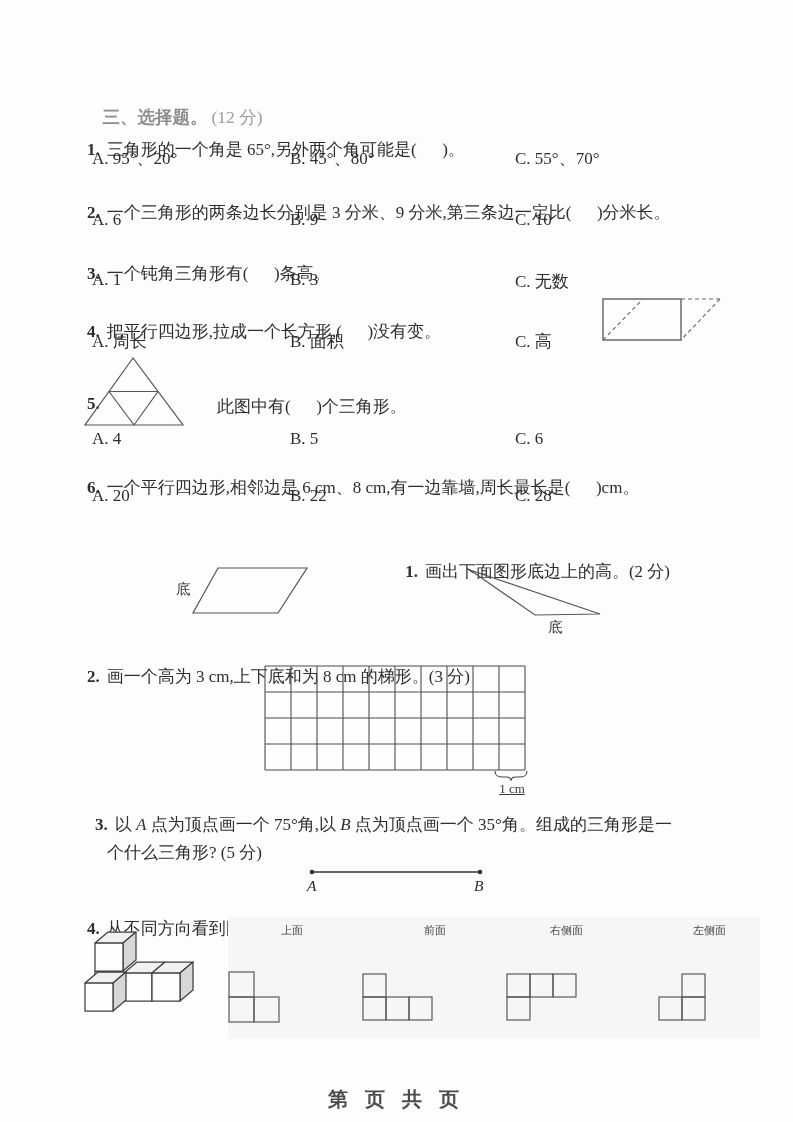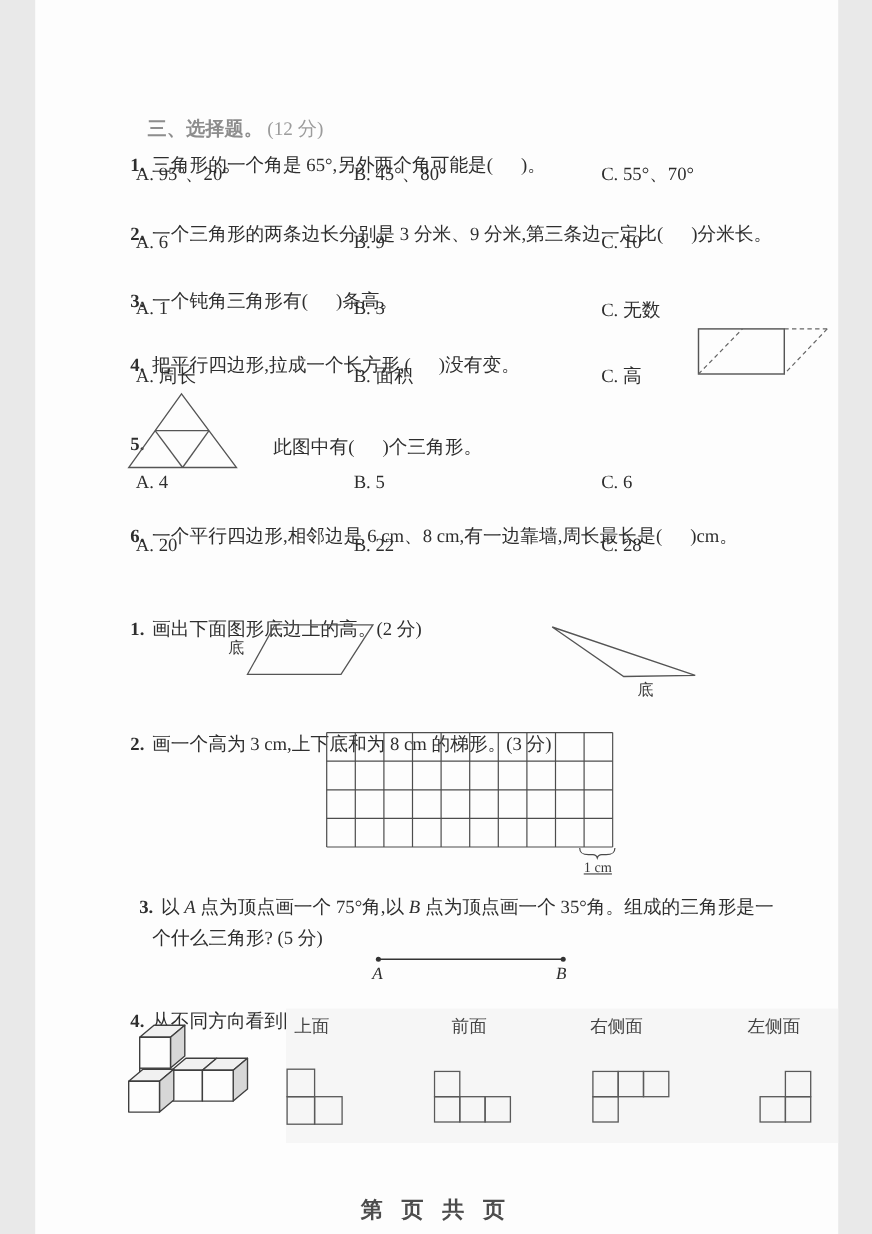--- a/index.html
+++ b/index.html
@@ -1,33 +1,33 @@
 <!DOCTYPE html>
 <html><head>
 <meta charset="utf-8">
 <style>
   html,body{margin:0;padding:0;background:#e9e9e9;}
   .page{
-    position:relative;width:730px;height:1122px;margin:0 auto;
+    position:relative;width:793px;height:1122px;margin:0 auto;
     background:#fdfdfd;overflow:hidden;
     font-family:"Liberation Serif","DejaVu Serif",serif;
     color:#2e2e2e;
   }
   .abs{position:absolute;}
   .sec-title{font-size:17.5px;color:#8d8d8d;font-weight:600;white-space:pre-wrap;}
   .sec-score{color:#9c9c9c;font-weight:400;margin-left:4px;}
   .q{font-size:17px;white-space:pre-wrap;line-height:21px;}
   .qnum{font-weight:bold;margin-right:7px;}
   .opt{position:absolute;font-size:17px;white-space:pre-wrap;top:0;}
   .opt.a{left:92px;}
   .opt.b{left:290px;}
   .opt.c{left:515px;}
   .optrow{position:absolute;left:0;width:793px;height:22px;}
   .base-label{font-size:14.5px;color:#3a3a3a;}
-  .view-label{font-size:16px;color:#454545;white-space:pre;}
+  .view-label{font-size:11px;color:#454545;white-space:pre;margin-left:45px;}
   .pt-label{font-style:italic;font-size:15.5px;}
   .var{font-style:italic;}
   .scale-label{font-size:13px;color:#3a3a3a;white-space:pre;}
   .footer{font-size:20px;color:#4c4c4c;font-weight:600;letter-spacing:6px;text-align:center;white-space:pre;}
   .views-panel{background:#f6f6f6;}
   svg{display:block;}
 </style>
 </head>
 <body>
 
@@ -101,21 +101,21 @@
   <div class="abs q" style="left:70px;top:456px;width:715px;">
     <span class="qnum">6.</span><span>一个平行四边形,相邻边是 6 cm、8 cm,有一边靠墙,周长最长是(      )cm。</span>
   </div>
   <div class="optrow" style="top:486px;">
     <span class="opt a">A. 20</span>
     <span class="opt b">B. 22</span>
     <span class="opt c">C. 28</span>
   </div>
 
 
-  <div class="abs q" style="left:70px;top:540px;width:600px;">
+  <div class="abs q" style="left:70px;top:540px;width:600px;text-align:right;">
     <span class="qnum">1.</span><span>画出下面图形底边上的高。(2 分)</span>
   </div>
 
   <svg class="abs" style="left:170px;top:558px;" width="150" height="62" viewBox="0 0 150 62">
     <polygon points="48,10 137,10 108,55 23,55" fill="none" stroke="#555" stroke-width="1.2"></polygon>
   </svg>
   <div class="abs base-label" style="left:176px;top:580px;">底</div>
 
   <svg class="abs" style="left:455px;top:558px;" width="160" height="64" viewBox="0 0 160 64">
     <polygon points="15,12 80,57 145,56" fill="none" stroke="#555" stroke-width="1.2"></polygon>

